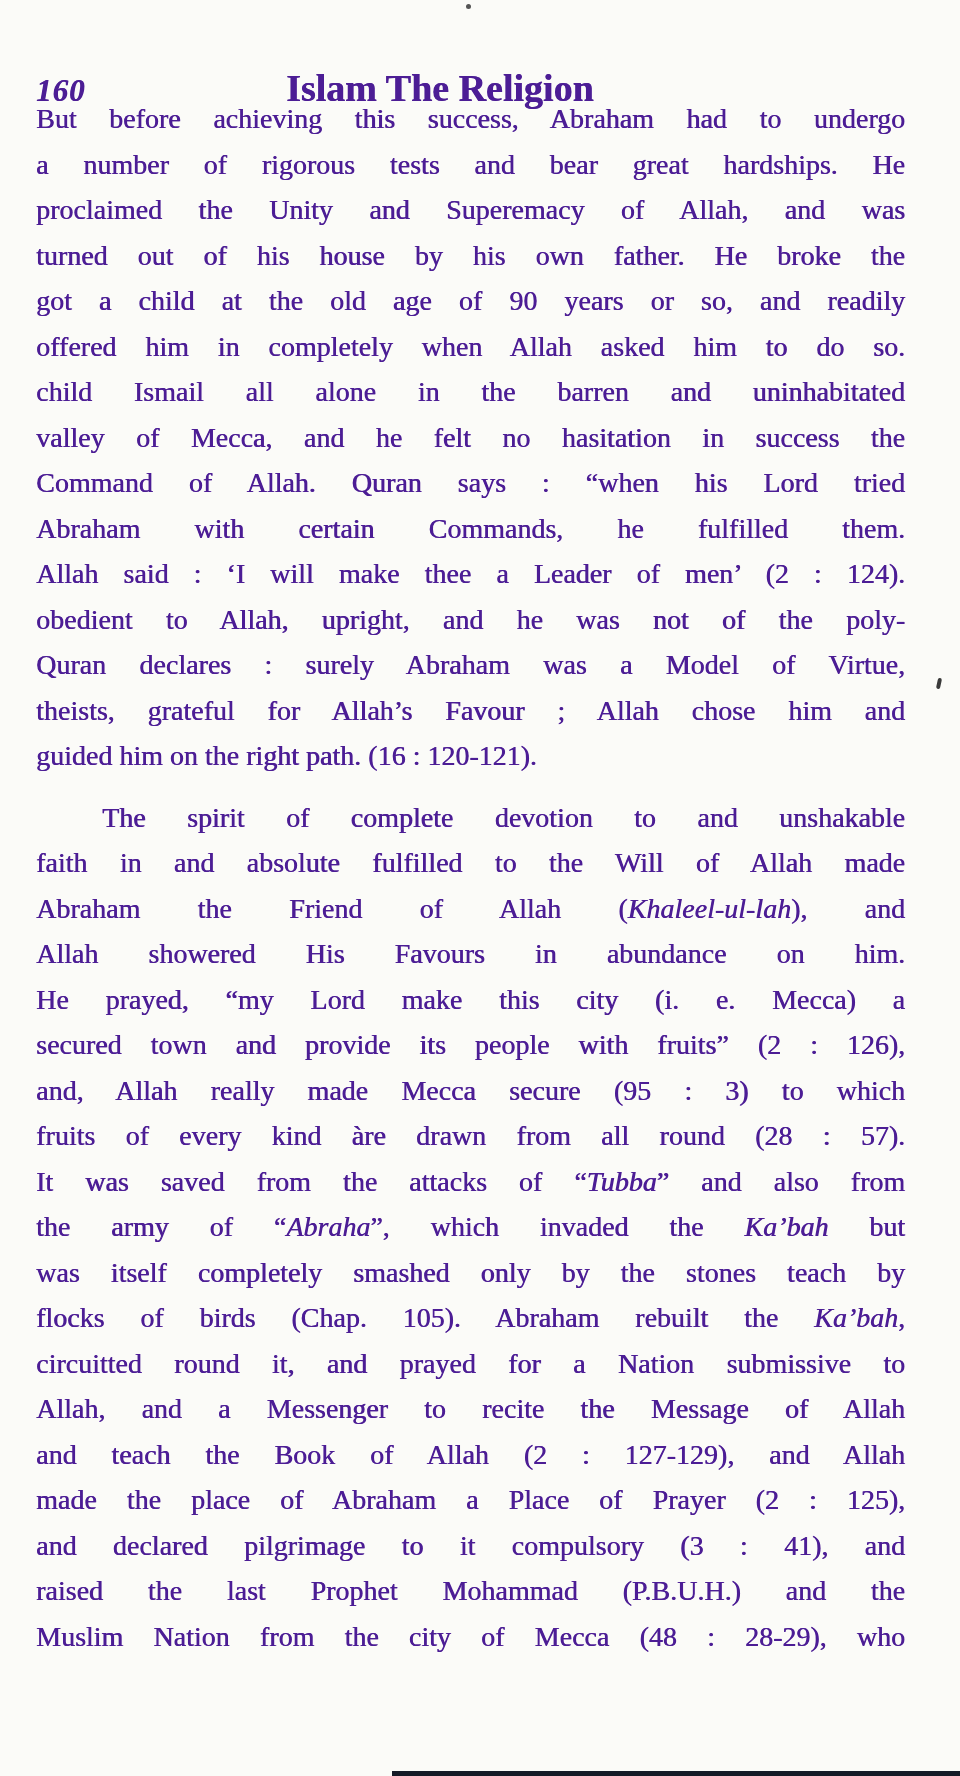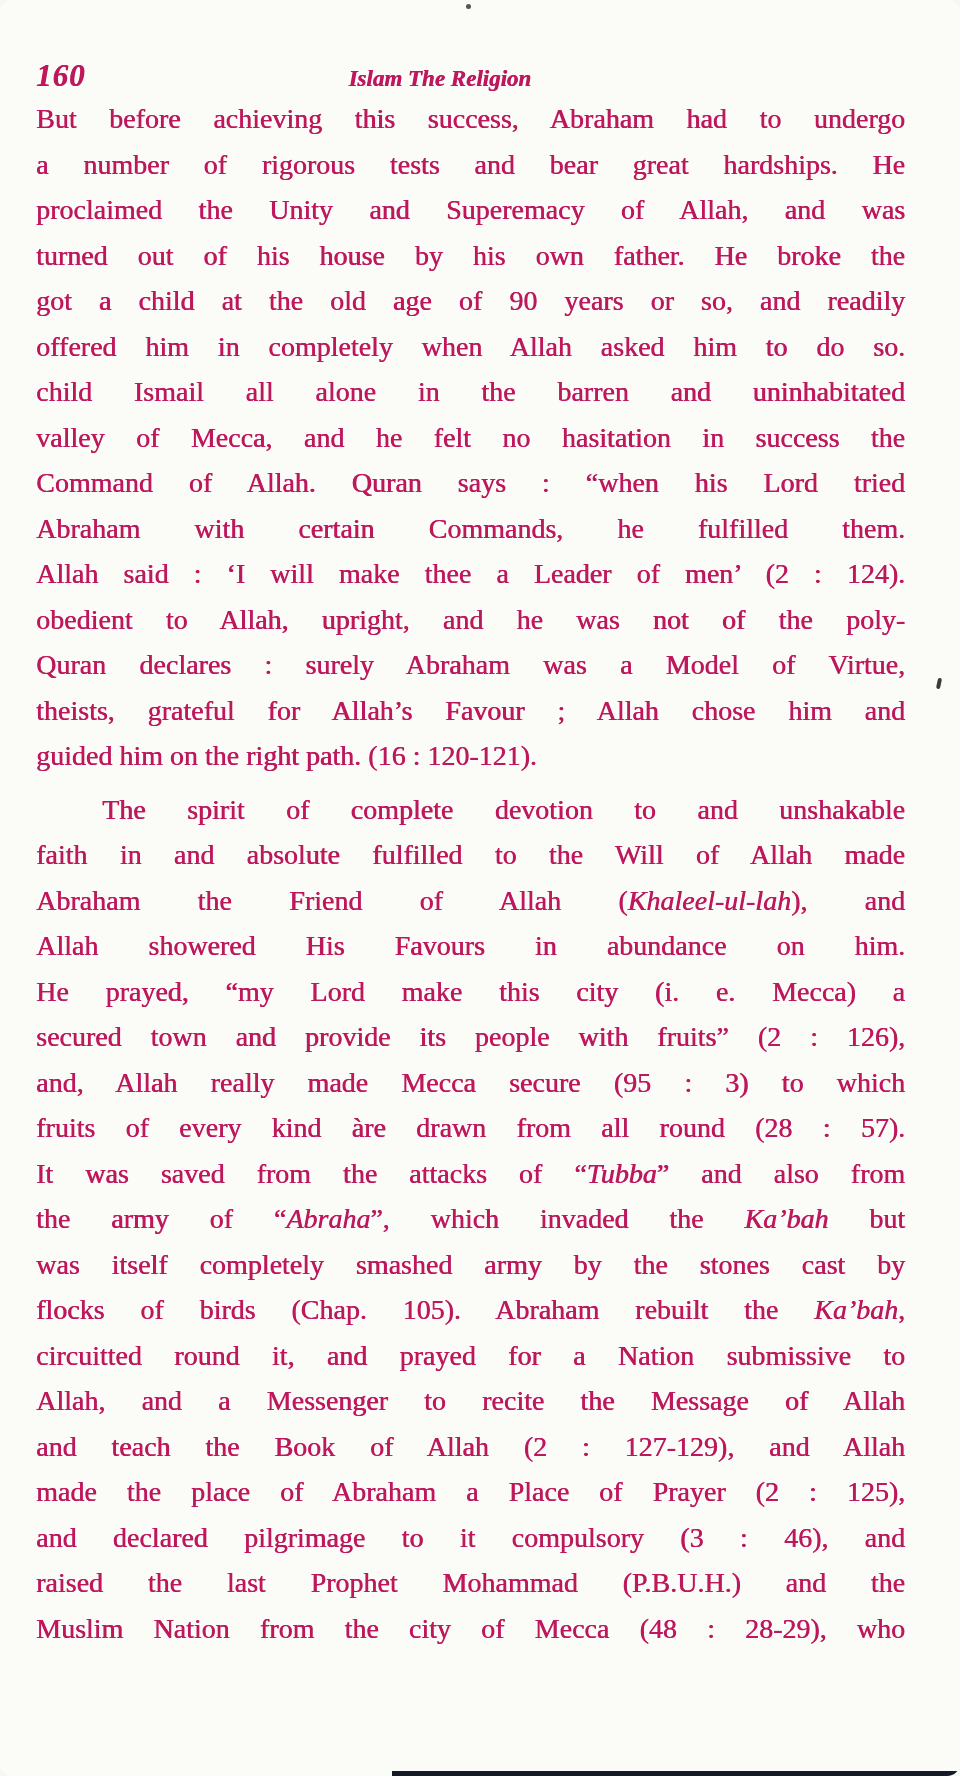--- a/index.html
+++ b/index.html
@@ -5,61 +5,59 @@
   html, body {
     margin: 0;
     padding: 0;
     background: #f7f7f4;
   }
   .page {
     position: relative;
     width: 960px;
     height: 1776px;
     background: #fbfbf8;
-    color: #be185d;
+    color: #4c1d95;
     font-family: "Liberation Serif", "DejaVu Serif", serif;
     overflow: hidden;
-    border-radius: 13px;
   }
   .page-header {
     position: absolute;
     top: 38px;
     left: 36px;
     right: 56px;
     display: flex;
     align-items: baseline;
   }
   .page-number {
     font-size: 31px;
     font-style: italic;
     font-weight: 700;
     letter-spacing: 1px;
     text-shadow: 0.5px 0 0 currentColor;
   }
   .page-title {
     flex: 1;
     text-align: center;
     transform: translateX(-55px);
-    font-size: 23px;
-    font-style: italic;
+    font-size: 38px;
     font-weight: 700;
     text-shadow: 0.5px 0 0 currentColor;
     margin-top: 28px;
   }
   .text-body {
     position: absolute;
     top: 96px;
     left: 36px;
     width: 869px;
     font-size: 28px;
     line-height: 45.5px;
     text-shadow: 0.55px 0 0 currentColor;
   }
   .para { margin: 0; }
-  .para + .para { margin-top: 8px; }
+  .para + .para { margin-top: 16px; }
   .para.indent .line:first-child { text-indent: 66px; }
   .line {
     text-align: justify;
     text-align-last: justify;
   }
   .line.no-just {
     text-align-last: left;
   }
   .it { font-style: italic; }
   .speck {
@@ -120,27 +118,27 @@
         <div class="line"><span>The spirit of complete devotion to and unshakable</span></div>
         <div class="line"><span>faith in and absolute fulfilled to the Will of Allah made</span></div>
         <div class="line"><span>Abraham the Friend of Allah (</span><span class="it">Khaleel-ul-lah</span><span>), and</span></div>
         <div class="line"><span>Allah showered His Favours in abundance on him.</span></div>
         <div class="line"><span>He prayed, “my Lord make this city (i. e. Mecca) a</span></div>
         <div class="line"><span>secured town and provide its people with fruits” (2 : 126),</span></div>
         <div class="line"><span>and, Allah really made Mecca secure (95 : 3) to which</span></div>
         <div class="line"><span>fruits of every kind àre drawn from all round (28 : 57).</span></div>
         <div class="line"><span>It was saved from the attacks of “</span><span class="it">Tubba</span><span>” and also from</span></div>
         <div class="line"><span>the army of “</span><span class="it">Abraha</span><span>”, which invaded the </span><span class="it">Ka’bah</span><span> but</span></div>
-        <div class="line"><span>was itself completely smashed army by the stones cast by</span></div>
+        <div class="line"><span>was itself completely smashed only by the stones teach by</span></div>
         <div class="line"><span>flocks of birds (Chap. 105). Abraham rebuilt the </span><span class="it">Ka’bah</span><span>,</span></div>
         <div class="line"><span>circuitted round it, and prayed for a Nation submissive to</span></div>
         <div class="line"><span>Allah, and a Messenger to recite the Message of Allah</span></div>
         <div class="line"><span>and teach the Book of Allah (2 : 127-129), and Allah</span></div>
         <div class="line"><span>made the place of Abraham a Place of Prayer (2 : 125),</span></div>
-        <div class="line"><span>and declared pilgrimage to it compulsory (3 : 46), and</span></div>
+        <div class="line"><span>and declared pilgrimage to it compulsory (3 : 41), and</span></div>
         <div class="line"><span>raised the last Prophet Mohammad (P.B.U.H.) and the</span></div>
         <div class="line"><span>Muslim Nation from the city of Mecca (48 : 28-29), who</span></div>
       </div>
     </div>
 
   <div class="speck mark-top"></div>
   <div class="speck mark-apostrophe"></div>
   <div class="scan-bar"></div>
 
 </div>

